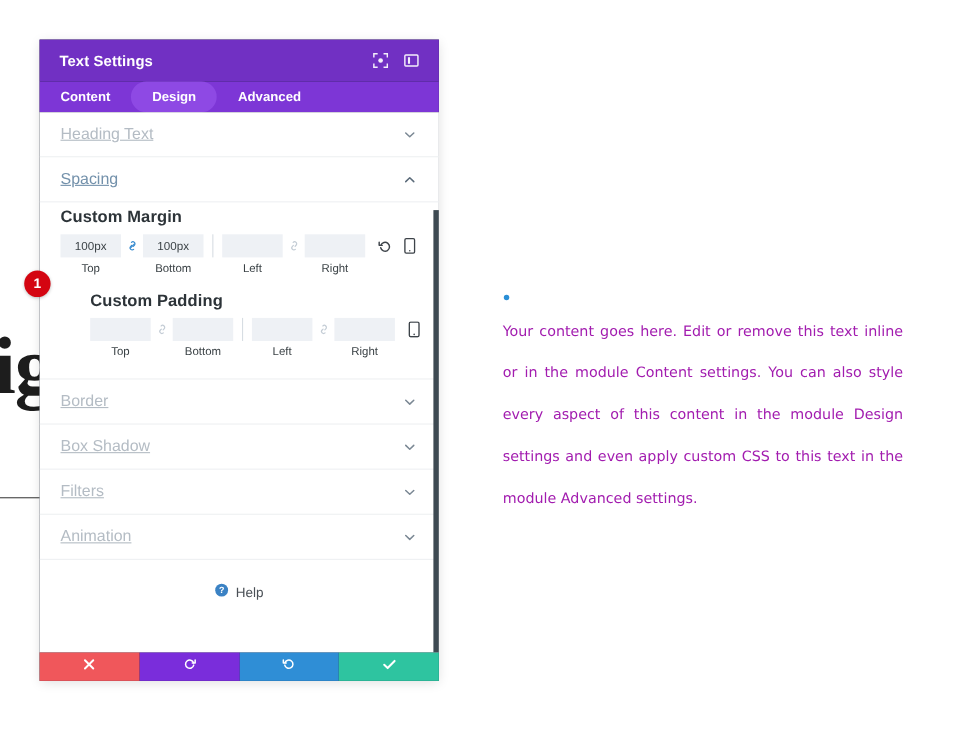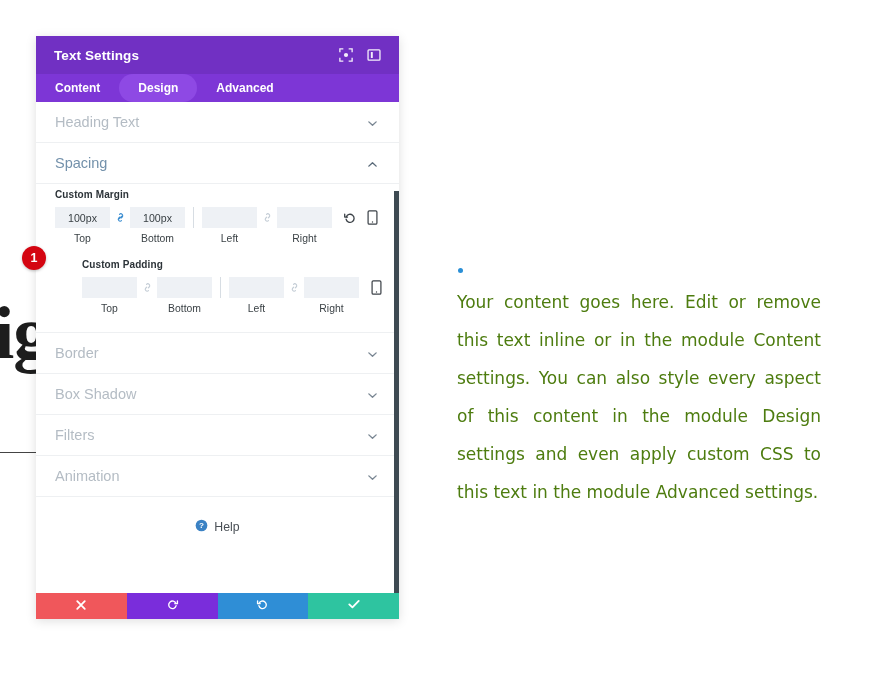--- a/index.html
+++ b/index.html
@@ -45,23 +45,23 @@
   .content-bullet {
     width: 5px;
     height: 5px;
     border-radius: 50%;
     background: #2a8fd6;
     margin-left: 1px;
     margin-bottom: 10px;
   }
   .content-paragraph {
     font-family: "DejaVu Sans", sans-serif;
-    font-size: 17px;
+    font-size: 13px;
     line-height: 38px;
-    color: #4d7c0f;
+    color: #a21caf;
     text-align: justify;
     text-justify: inter-word;
   }
 
   
   .panel {
     position: absolute;
     left: 36px;
     top: 36px;
     width: 363px;
@@ -142,35 +142,36 @@
     display: flex;
     align-items: center;
     padding: 0 20px 0 19px;
     cursor: pointer;
   }
   .acc-label {
     flex: 1;
     font-size: 14.5px;
     color: #b4bcc4;
     font-weight: 400;
+    text-decoration: underline;
   }
   .acc-row.open .acc-label { color: #7391ab; }
   .chev {
     width: 13px;
     height: 13px;
     display: block;
   }
 
   
   .spacing-body {
     padding: 5px 20px 14px 19px;
     border-bottom: 1px solid #eef0f2;
   }
   .field-group-label {
-    font-size: 10px;
+    font-size: 15px;
     font-weight: 700;
     color: #2c3338;
     margin-bottom: 7px;
     letter-spacing: .1px;
   }
   .field-row {
     display: flex;
     height: 21px;
   }
   .field-pair {

